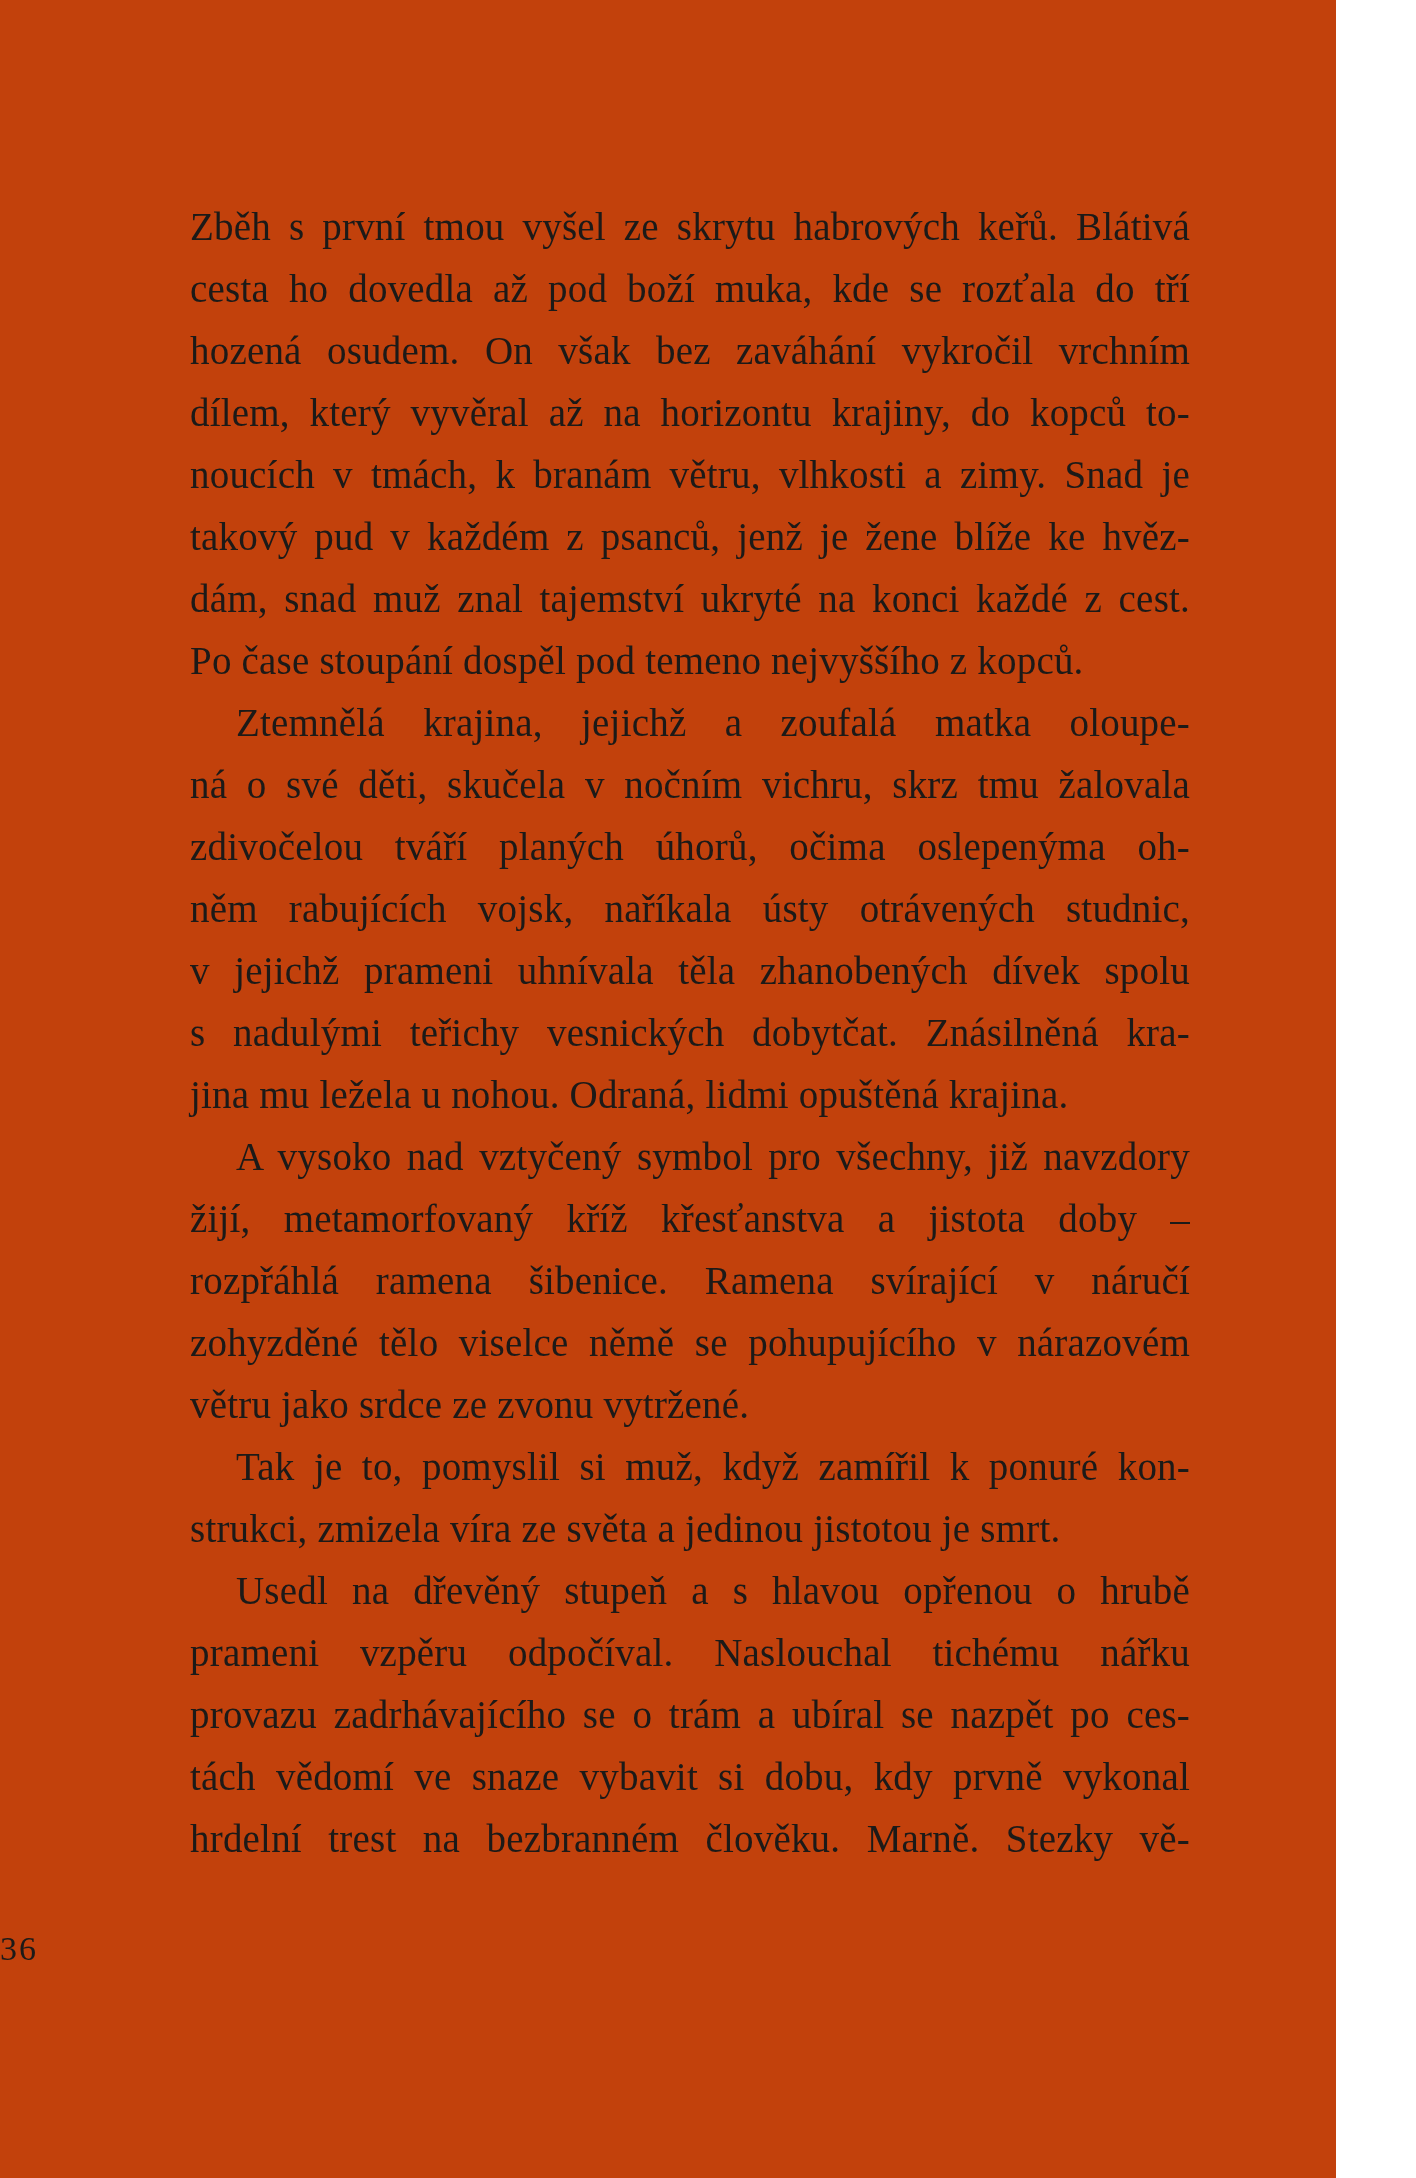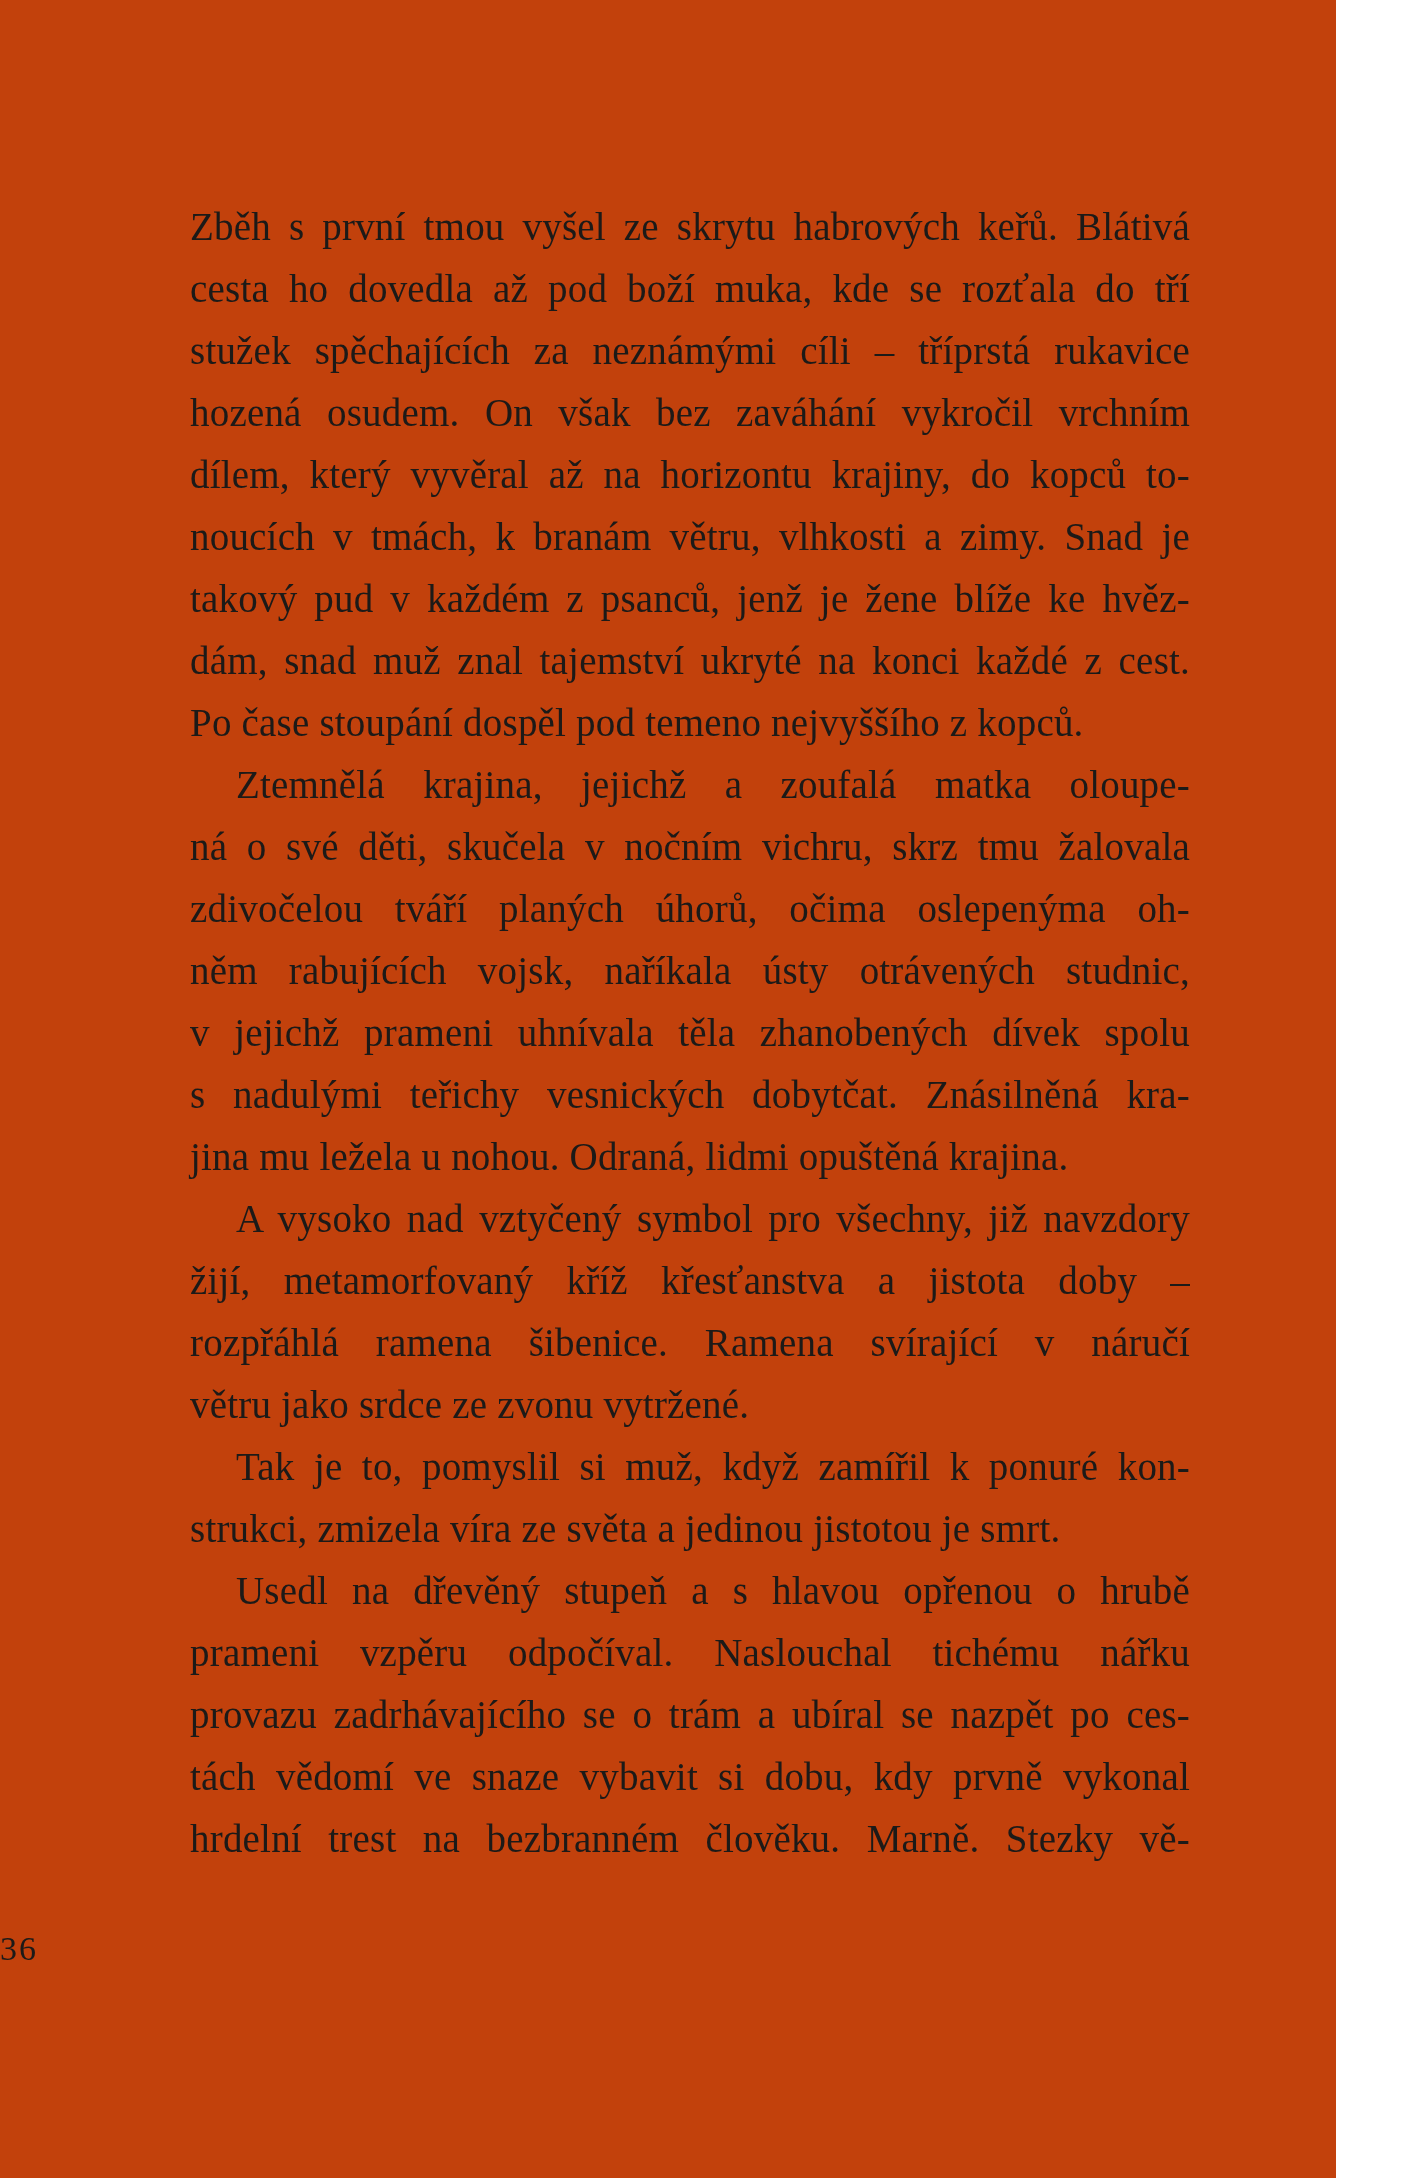--- a/index.html
+++ b/index.html
@@ -57,21 +57,20 @@
 </style>
 </head>
 <body>
 
 <div class="page">
   <div class="text-block">
 
     <section class="para">
       <div class="line just">Zběh s první tmou vyšel ze skrytu habrových keřů. Blátivá</div>
       <div class="line just">cesta ho dovedla až pod boží muka, kde se rozťala do tří</div>
-      <div class="line just">stužek spěchajících za neznámými cíli – tříprstá rukavice</div>
       <div class="line just">hozená osudem. On však bez zaváhání vykročil vrchním</div>
       <div class="line just">dílem, který vyvěral až na horizontu krajiny, do kopců to-</div>
       <div class="line just">noucích v tmách, k branám větru, vlhkosti a zimy. Snad je</div>
       <div class="line just">takový pud v každém z psanců, jenž je žene blíže ke hvěz-</div>
       <div class="line just">dám, snad muž znal tajemství ukryté na konci každé z cest.</div>
       <div class="line end">Po čase stoupání dospěl pod temeno nejvyššího z kopců.</div>
     </section>
 
     <section class="para">
       <div class="line just indent">Ztemnělá krajina, jejichž a zoufalá matka oloupe-</div>
@@ -80,20 +79,21 @@
       <div class="line just">něm rabujících vojsk, naříkala ústy otrávených studnic,</div>
       <div class="line just">v jejichž prameni uhnívala těla zhanobených dívek spolu</div>
       <div class="line just">s nadulými teřichy vesnických dobytčat. Znásilněná kra-</div>
       <div class="line end">jina mu ležela u nohou. Odraná, lidmi opuštěná krajina.</div>
     </section>
 
     <section class="para">
       <div class="line just indent">A vysoko nad vztyčený symbol pro všechny, již navzdory</div>
       <div class="line just">žijí, metamorfovaný kříž křesťanstva a jistota doby –</div>
       <div class="line just">rozpřáhlá ramena šibenice. Ramena svírající v náručí</div>
+      <div class="line just">zohyzděné tělo viselce němě se pohupujícího v nárazovém</div>
       <div class="line end">větru jako srdce ze zvonu vytržené.</div>
     </section>
 
     <section class="para">
       <div class="line just indent">Tak je to, pomyslil si muž, když zamířil k ponuré kon-</div>
       <div class="line end">strukci, zmizela víra ze světa a jedinou jistotou je smrt.</div>
     </section>
 
     <section class="para">
       <div class="line just indent">Usedl na dřevěný stupeň a s hlavou opřenou o hrubě</div>

